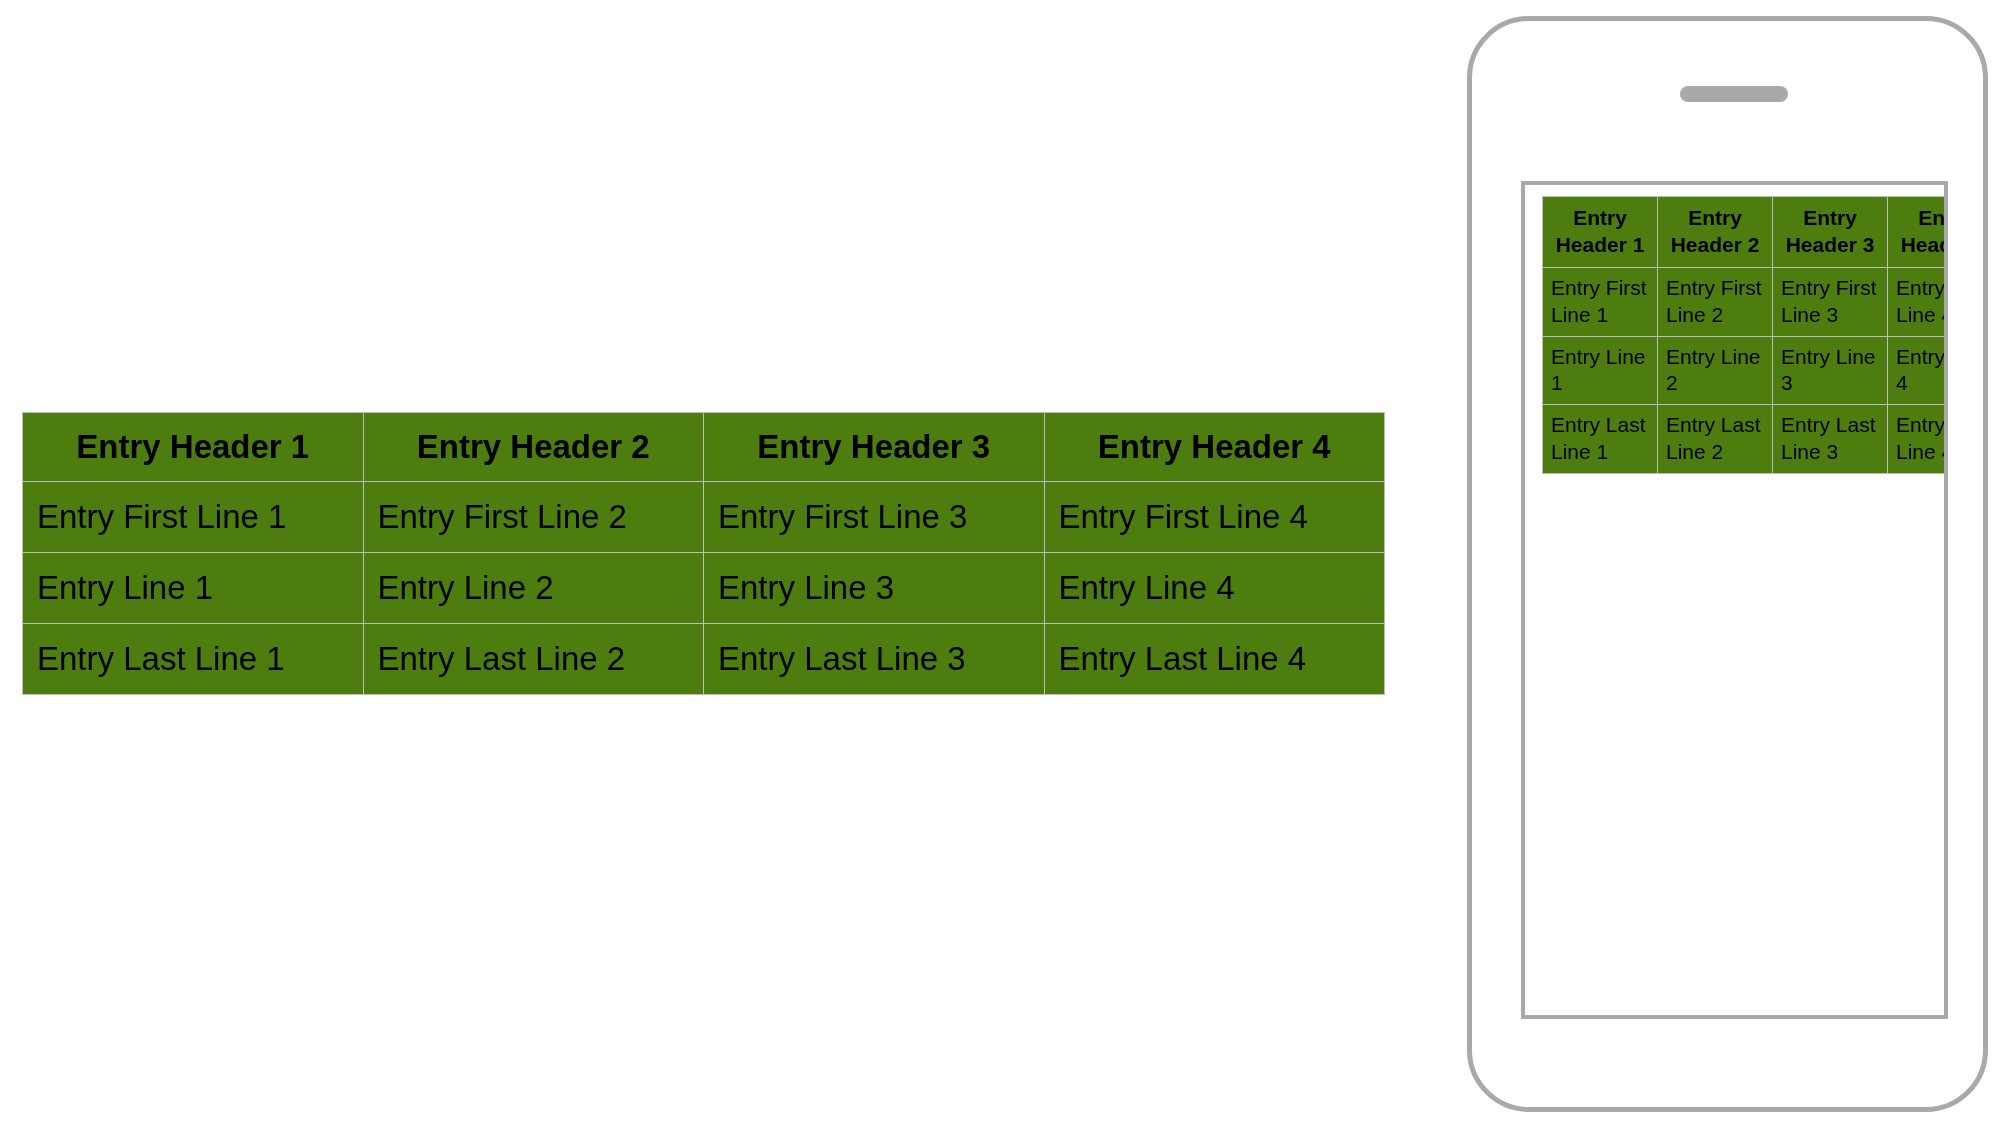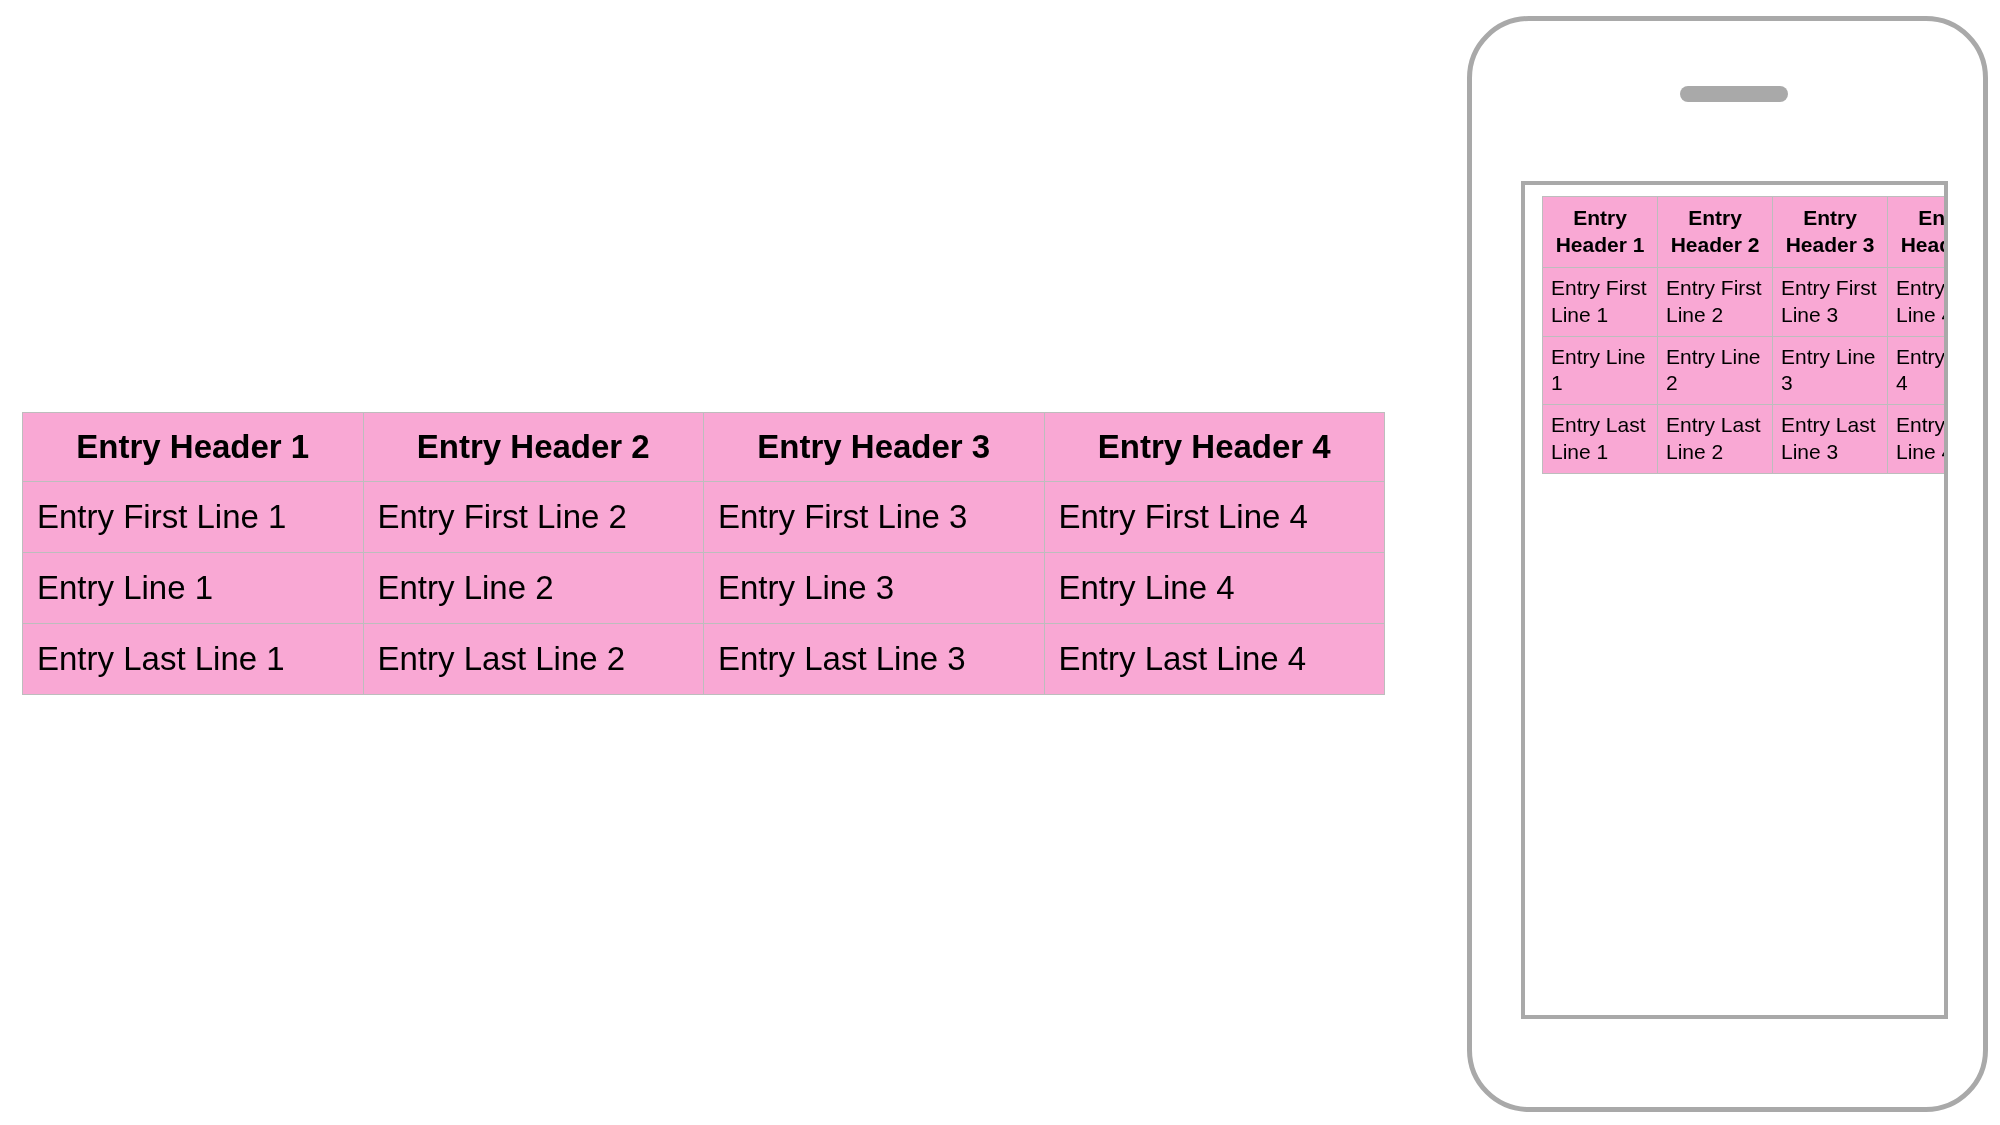--- a/index.html
+++ b/index.html
@@ -25,21 +25,21 @@
   }
   table.entry-table {
     border-collapse: collapse;
     table-layout: fixed;
     width: 100%;
     background: #ffffff;
   }
   table.entry-table th,
   table.entry-table td {
     border: 1px solid #bdbdbd;
-    background: #f9a8d4;
+    background: #4d7c0f;
     color: #000000;
     vertical-align: middle;
   }
   .desktop-stage table.entry-table th {
     font-size: 33px;
     font-weight: bold;
     text-align: center;
     padding: 12px 14px;
     height: 44px;
     line-height: 1.18;

